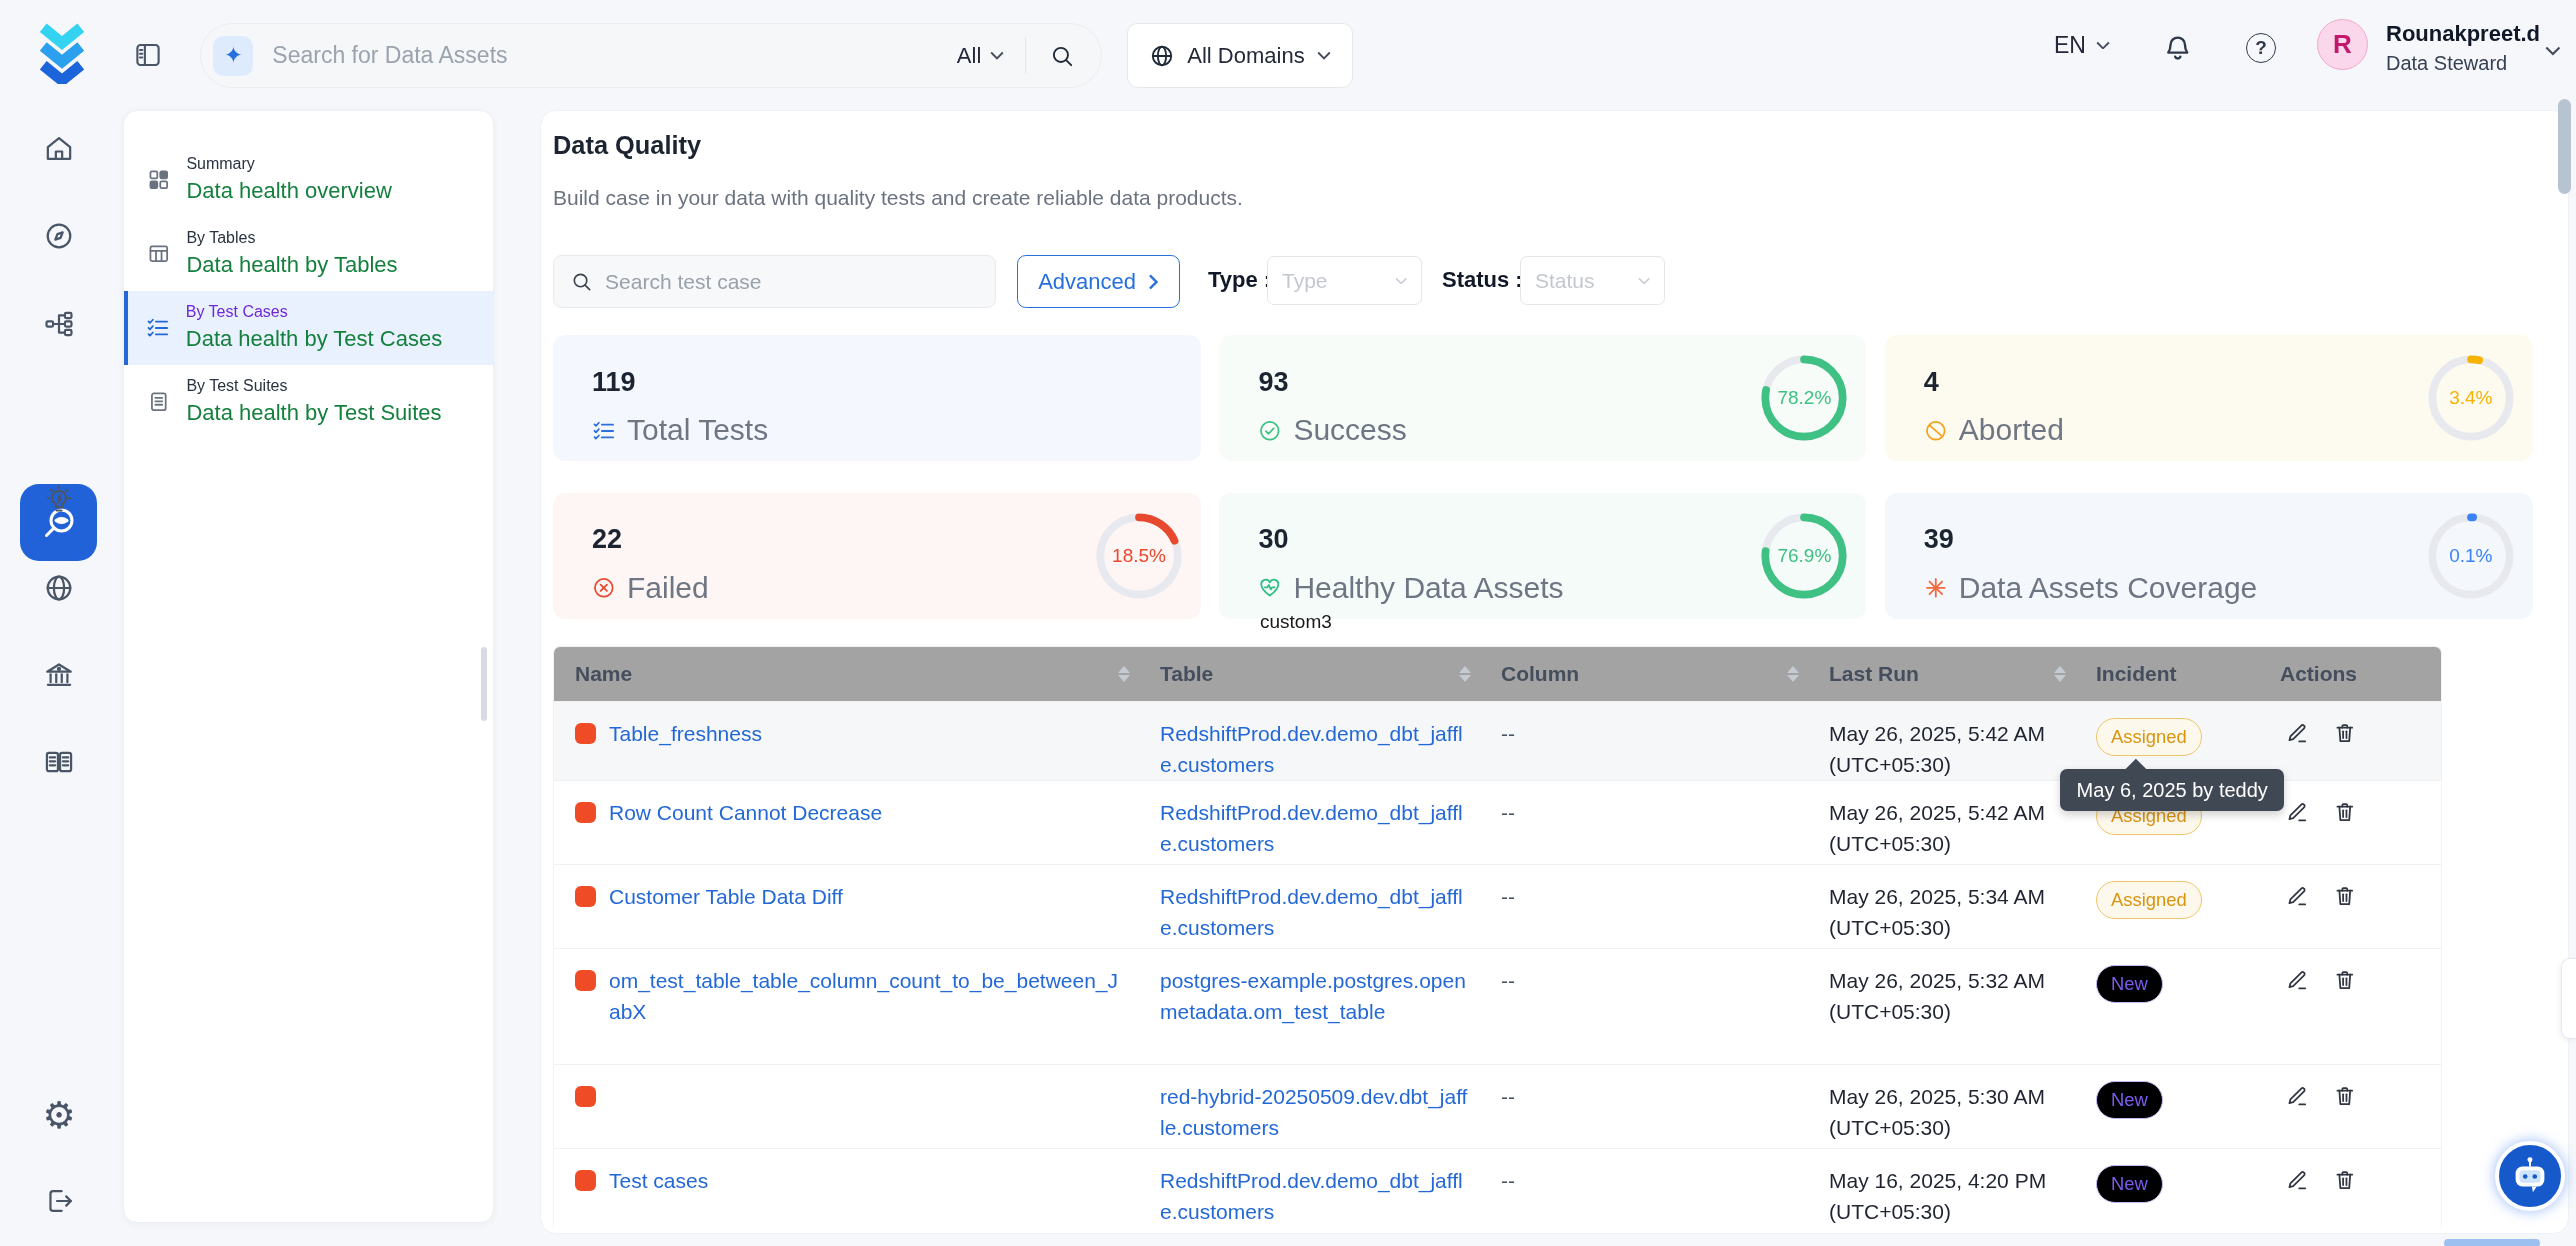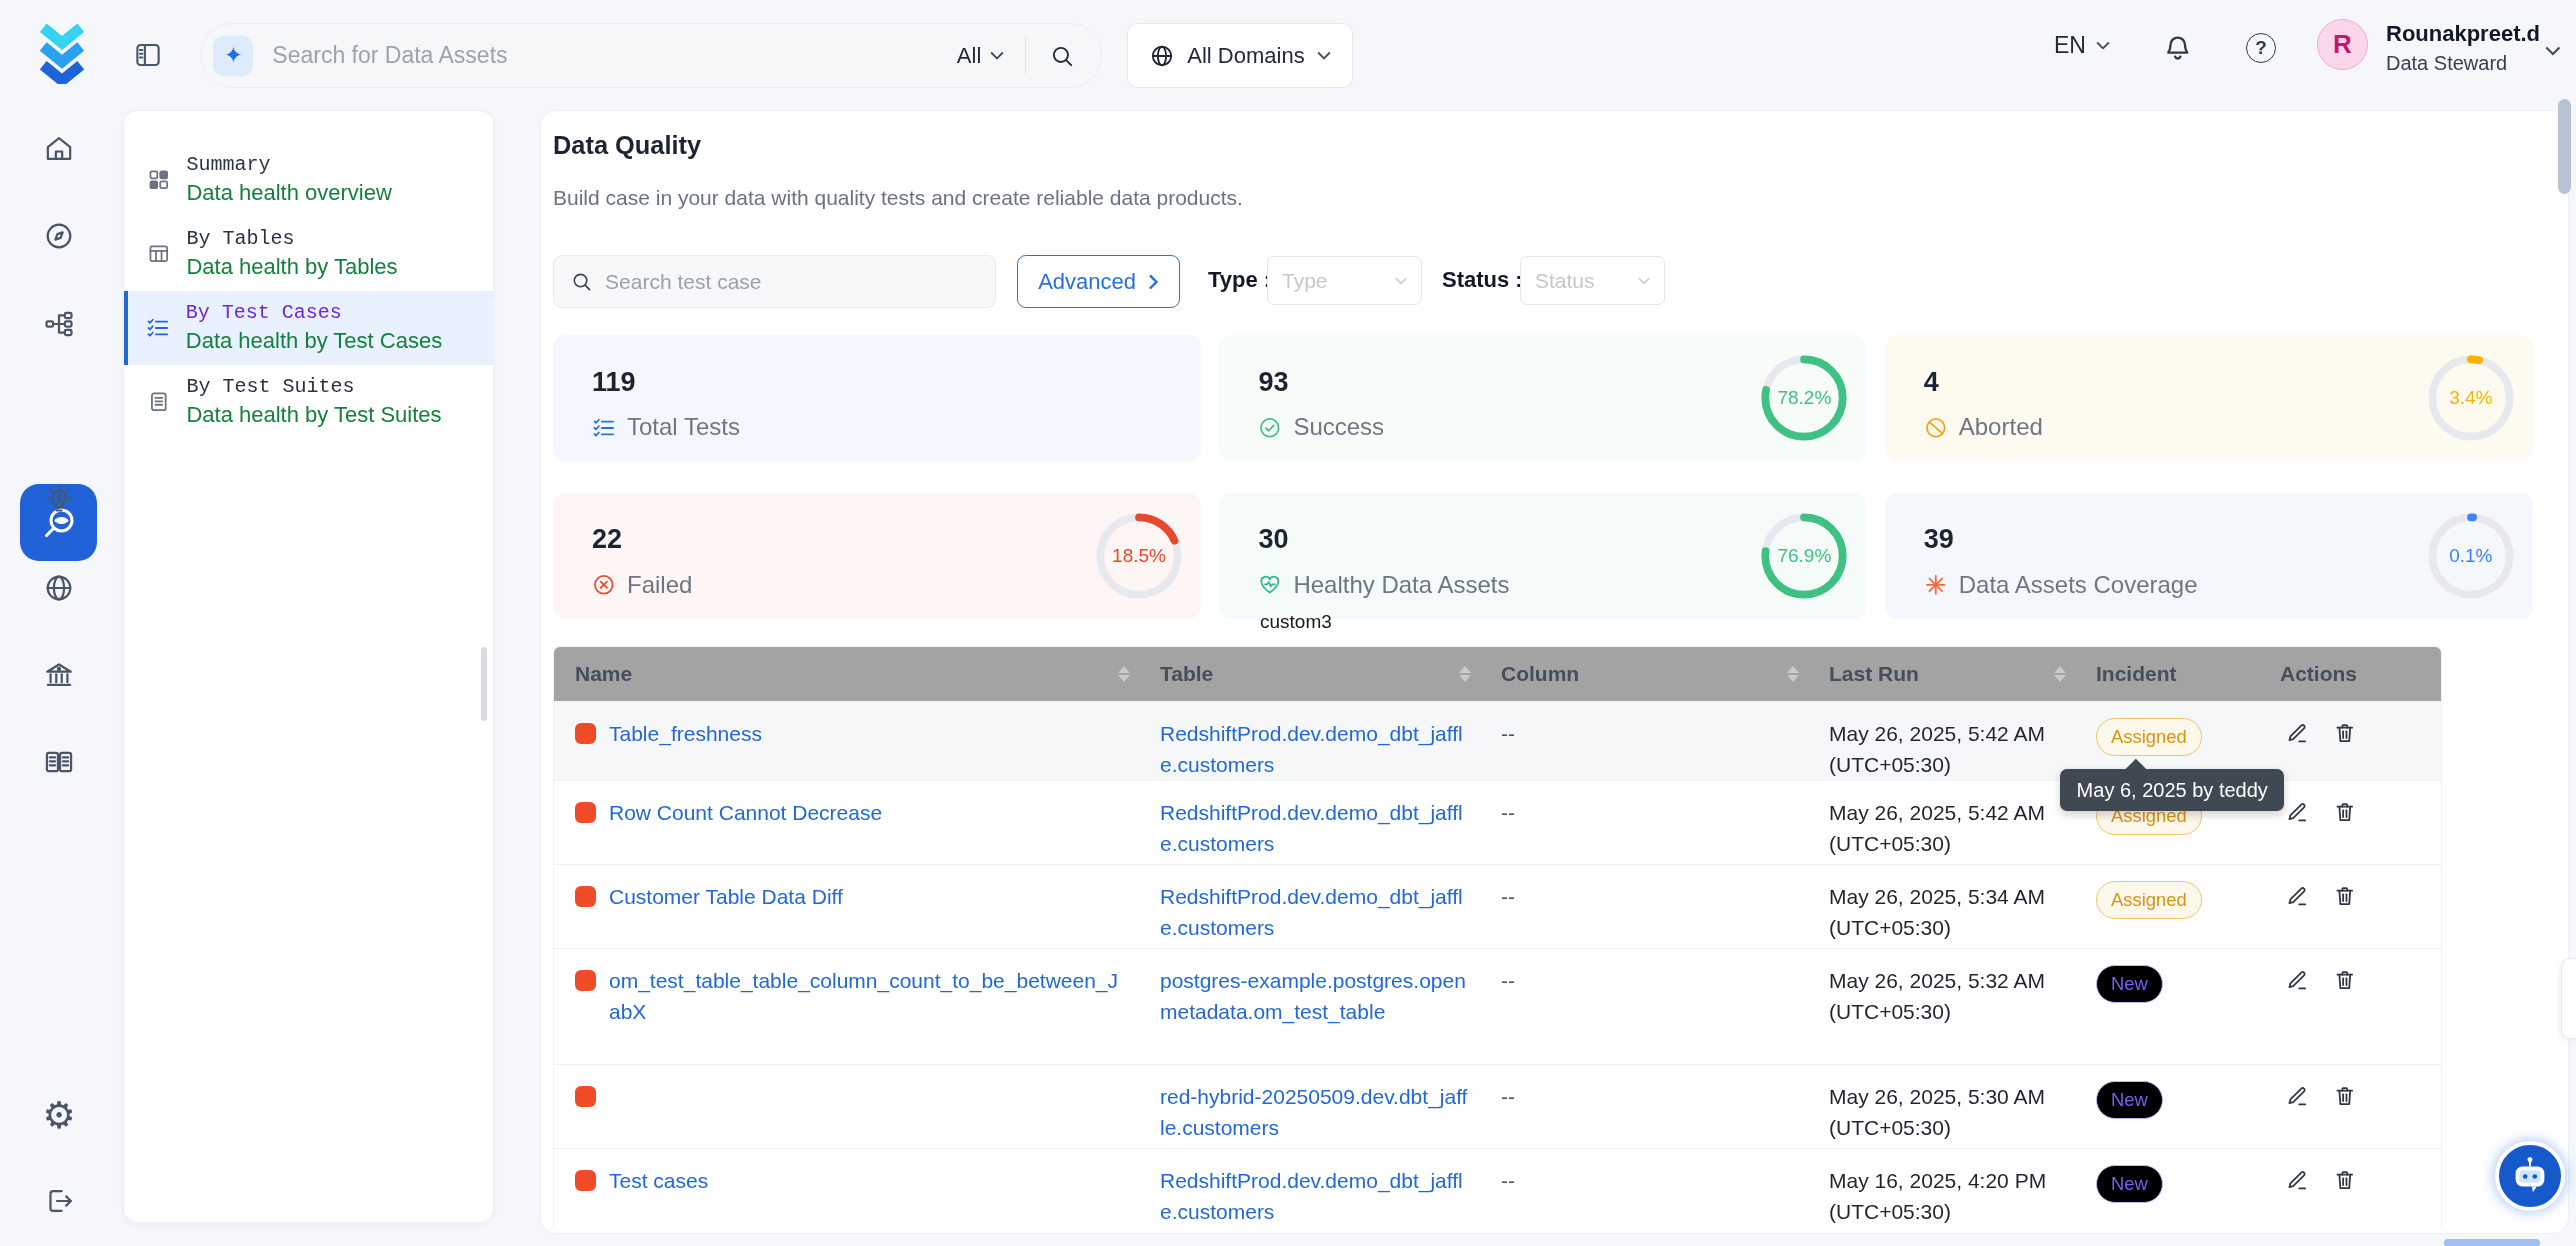--- a/index.html
+++ b/index.html
@@ -34,41 +34,41 @@
   .rail-item{position:absolute;left:59px;transform:translate(-50%,-50%);cursor:pointer;}
   .rail-sel{position:absolute;left:20px;top:374px;width:77px;height:77px;background:#2162d9;border-radius:19px;display:flex;align-items:center;justify-content:center;cursor:pointer;}
   .gear-glyph{font-size:37px;color:#4a5568;line-height:1;}
 
   
   .panel-main{position:absolute;left:540px;top:110px;width:2029px;height:1124px;background:#fff;border:0.9px solid #eef1f5;border-radius:15.8px;}
 
   
   .navcard{position:absolute;left:123px;top:110px;width:371px;height:1113px;background:#fff;border:0.9px solid #eef0f4;border-radius:14px;box-shadow:0 1.8px 7px rgba(30,40,60,.04);padding-top:31.5px;overflow:hidden;}
   .nav-item{position:relative;height:74px;display:flex;align-items:center;gap:15.8px;padding:0 23px;cursor:pointer;}
-  .nav-item .tt{font-size:20px;color:#2a3342;font-weight:500;font-family:Liberation Mono, monospace;}
+  .nav-item .tt{font-size:16px;color:#2a3342;font-weight:500;}
   .nav-item .st{font-size:22px;color:#15803d;margin-top:4.4px;}
   .nav-item.sel{background:#e8f1fd;border-left:4.4px solid #2368d6;padding-left:18.4px;}
   .nav-item.sel .tt{color:#6d28d9;}
   .nav-scroll{position:absolute;right:6.1px;top:536px;width:6.1px;height:74px;background:#d8dce2;border-radius:3.5px;}
 
   
   .pg-title{position:absolute;left:553px;top:131px;font-size:25.4px;font-weight:700;color:#1b2430;}
   .pg-sub{position:absolute;left:553px;top:186px;font-size:21px;color:#6b7280;}
   .f-search{position:absolute;left:553px;top:255px;width:443px;height:53px;background:#f7f8fa;border:0.9px solid #e7e9ed;border-radius:8.8px;display:flex;align-items:center;gap:12.3px;padding:0 15.8px;}
   .f-search .ph{font-size:21px;color:#9aa1ab;}
   .adv-btn{position:absolute;left:1017px;top:255px;width:163px;height:53px;background:#fff;border:1.8px solid #2670dd;border-radius:8.8px;color:#2670dd;font-size:22px;display:flex;align-items:center;justify-content:center;gap:12.3px;cursor:pointer;}
   .f-label{position:absolute;top:267px;font-size:22px;font-weight:600;color:#111827;}
   .f-select{position:absolute;top:256px;height:49px;background:#fff;border:0.9px solid #e3e6ea;border-radius:7px;display:flex;align-items:center;justify-content:space-between;padding:0 14px;color:#c3c8cf;font-size:21px;}
 
   
   .stats{position:absolute;left:553px;top:335px;width:1979px;display:grid;grid-template-columns:648px 647px 648px;column-gap:18.4px;row-gap:31.5px;}
   .card{position:relative;height:126px;border-radius:12.3px;padding:31.5px 0 0 39px;}
   .card .num{font-size:27px;font-weight:700;color:#1b2430;}
   .card .lblrow{display:flex;align-items:center;gap:11.4px;margin-top:15.8px;}
-  .card .lbl{font-size:24px;color:#6f7683;}
+  .card .lbl{font-size:30px;color:#6f7683;}
   .ring{position:absolute;right:19px;top:50%;transform:translateY(-50%);width:86px;height:86px;}
   .ring .pc{position:absolute;inset:0;display:flex;align-items:center;justify-content:center;font-size:19px;font-weight:500;}
   .custom3{position:absolute;left:1260px;top:611px;font-size:19px;color:#17181a;}
 
   
   .tbl{position:absolute;left:553px;top:646px;width:1889px;height:581px;background:#fff;border:0.9px solid #f0f1f3;border-bottom:none;overflow:hidden;border-radius:7px 7px 0 0;}
   .trow{display:grid;grid-template-columns:585px 341px 328px 267px 184px 184px;border-bottom:0.9px solid #f0f1f3;}
   .thead{height:55px;background:#a3a3a3;align-items:center;}
   .th{display:flex;align-items:center;justify-content:space-between;padding:0 8.8px 0 21px;font-size:21px;color:#454e5c;font-weight:600;}
   .sorter{display:flex;flex-direction:column;gap:1.8px;align-items:center;}

